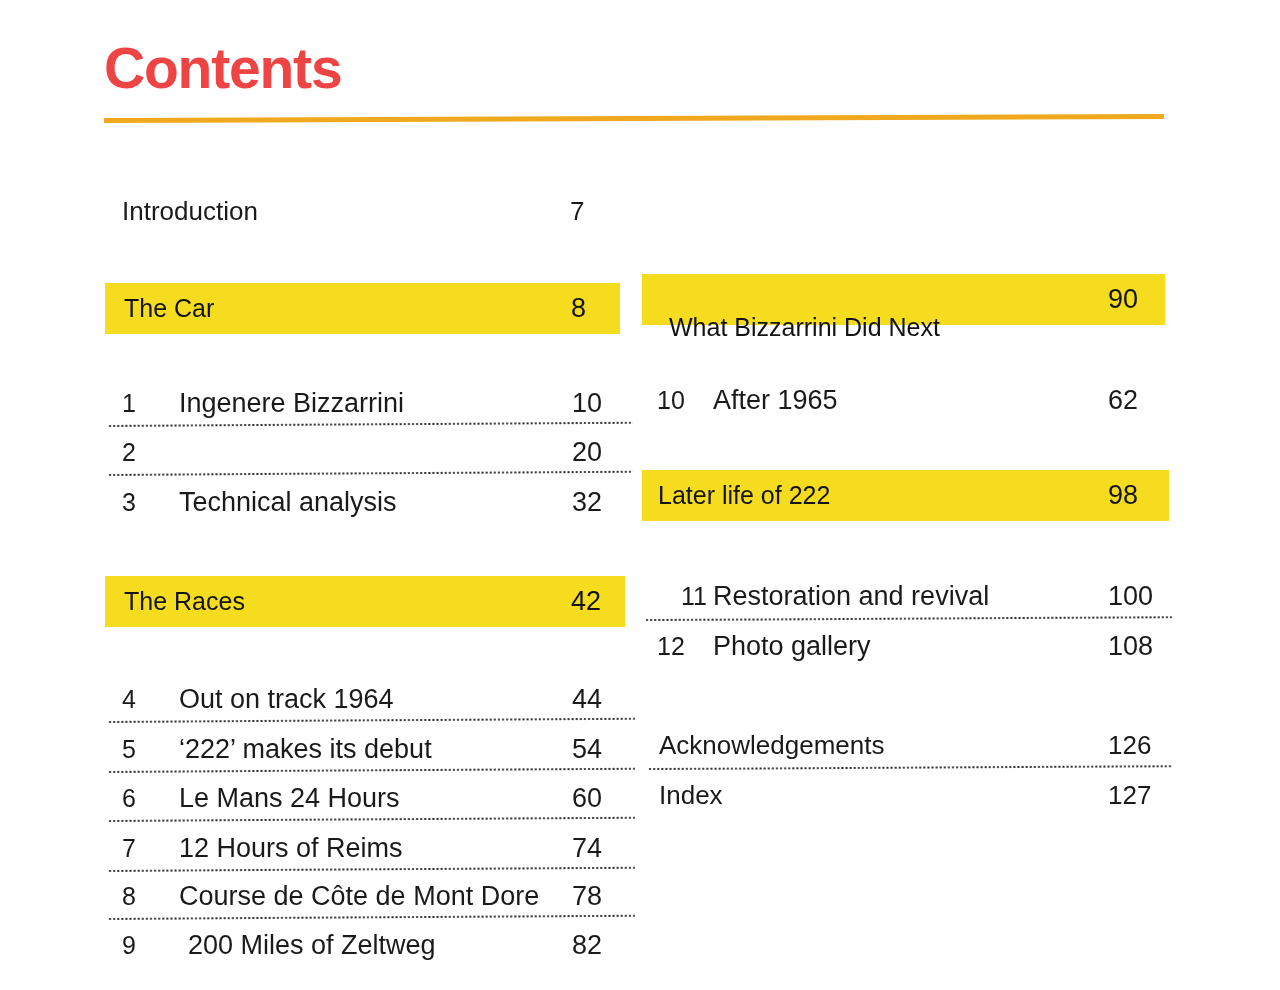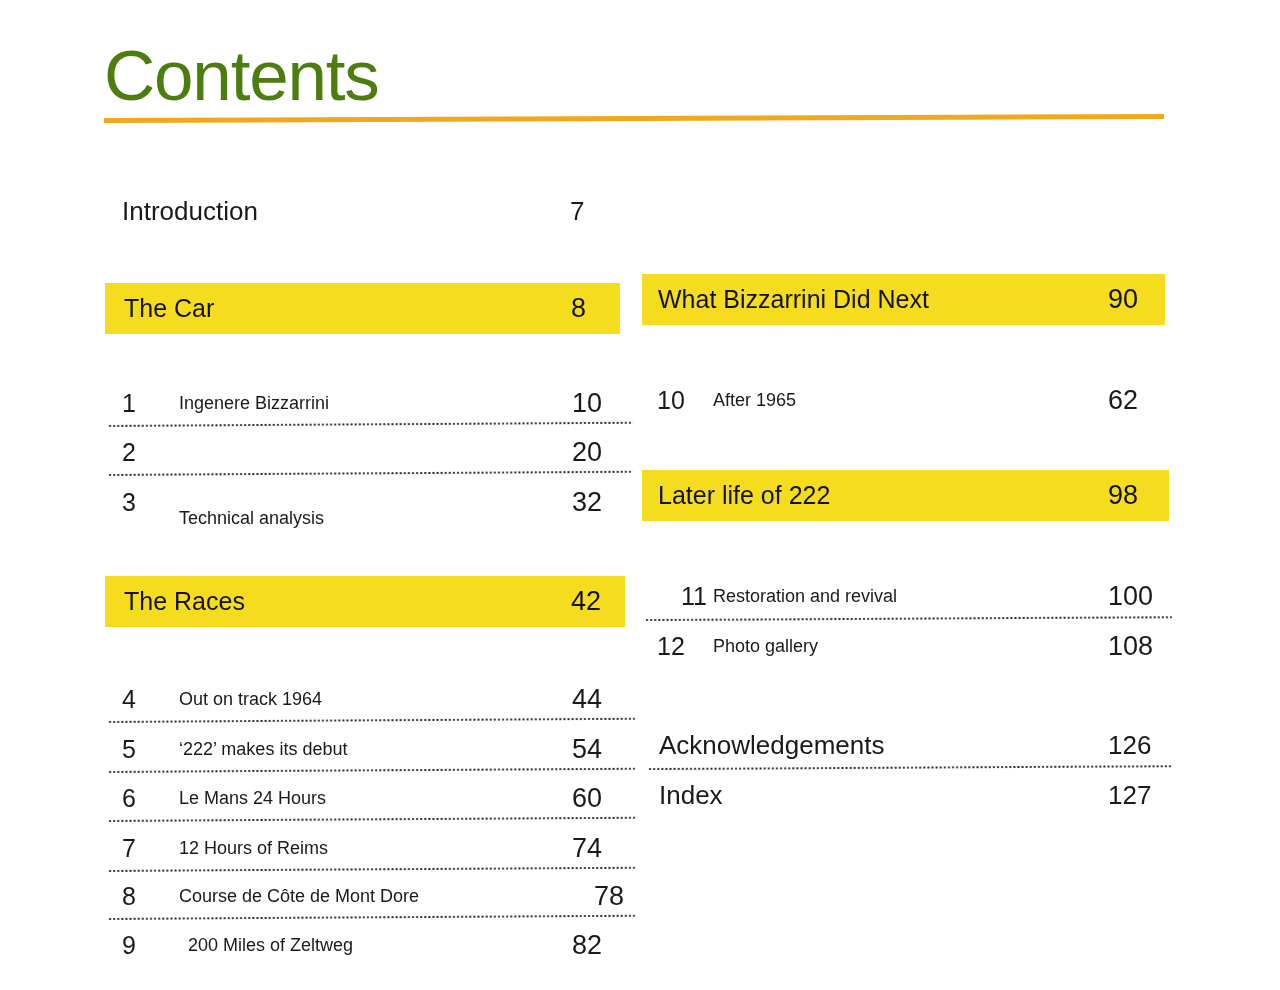--- a/index.html
+++ b/index.html
@@ -19,25 +19,25 @@
   #page {
     position: absolute;
     inset: 0;
   }
 
   
   .page-title {
     position: absolute;
     left: 104px;
     top: 40px;
-    font-size: 71px;
-    font-weight: normal;
+    font-size: 57px;
+    font-weight: bold;
     letter-spacing: -1.2px;
     line-height: 1;
-    color: #4d7c0f;
+    color: #ef4444;
   }
 
   .title-rule {
     position: absolute;
     left: 104px;
     top: 118px;
     width: 1060px;
     height: 5px;
     background: #f0a81e;
     transform: rotate(-0.22deg);
@@ -65,21 +65,21 @@
     top: 0;
     line-height: 46px;
     white-space: nowrap;
   }
 
   .entry .num {
     font-size: 25px;
     color: #1a1a1a;
   }
   .entry .label {
-    font-size: 18px;
+    font-size: 27px;
     color: #1a1a1a;
   }
   .entry .page {
     font-size: 27px;
     color: #1a1a1a;
   }
 
   
   .entry.plain .label { font-size: 26px; }
   .entry.plain .page  { font-size: 26px; }
@@ -145,21 +145,21 @@
     <div class="dotrule" style="left:108px; top:425px; width:525px; transform:rotate(-0.35deg); transform-origin:left center;"></div>
 
     <div class="entry" style="left:122px; top:429px; width:510px;">
       <span class="num" style="left:0;">2</span>
       <span class="page" style="left:450px;">20</span>
     </div>
     <div class="dotrule" style="left:108px; top:474px; width:525px; transform:rotate(-0.35deg); transform-origin:left center;"></div>
 
     <div class="entry" style="left:122px; top:479px; width:510px;">
       <span class="num" style="left:0;">3</span>
-      <span class="label" style="left:57px;margin-top:16px;">Technical analysis</span>
+      <span class="label" style="left:57px;">Technical analysis</span>
       <span class="page" style="left:450px;">32</span>
     </div>
 
     <div class="band" style="left:105px; top:576px; width:520px; height:51px; line-height:51px;">
       <span class="label" style="left:19px;">The Races</span>
       <span class="page" style="left:466px;">42</span>
     </div>
 
     <div class="entry" style="left:122px; top:676px; width:510px;">
       <span class="num" style="left:0;">4</span>
@@ -185,36 +185,36 @@
     <div class="entry" style="left:122px; top:825px; width:510px;">
       <span class="num" style="left:0;">7</span>
       <span class="label" style="left:57px;">12 Hours of Reims</span>
       <span class="page" style="left:450px;">74</span>
     </div>
     <div class="dotrule" style="left:108px; top:870px; width:527px; transform:rotate(-0.35deg); transform-origin:left center;"></div>
 
     <div class="entry" style="left:122px; top:873px; width:510px;">
       <span class="num" style="left:0;">8</span>
       <span class="label" style="left:57px;">Course de Côte de Mont Dore</span>
-      <span class="page" style="left:450px;margin-left:22px;">78</span>
+      <span class="page" style="left:450px;">78</span>
     </div>
     <div class="dotrule" style="left:108px; top:918px; width:527px; transform:rotate(-0.35deg); transform-origin:left center;"></div>
 
     <div class="entry" style="left:122px; top:922px; width:510px;">
       <span class="num" style="left:0;">9</span>
       <span class="label" style="left:66px;">200 Miles of Zeltweg</span>
       <span class="page" style="left:450px;">82</span>
     </div>
 
   </div>
 
   <div class="column right">
 
     <div class="band" style="left:642px; top:274px; width:523px; height:51px; line-height:51px;">
-      <span class="label" style="left:16px;">What Bizzarrini Did Next</span>
+      <span class="label" style="left:27px;margin-top:28px;">What Bizzarrini Did Next</span>
       <span class="page" style="left:466px;">90</span>
     </div>
 
     <div class="entry" style="left:657px; top:377px; width:515px;">
       <span class="num" style="left:0;">10</span>
       <span class="label" style="left:56px;">After 1965</span>
       <span class="page" style="left:451px;">62</span>
     </div>
 
     <div class="band" style="left:642px; top:470px; width:527px; height:51px; line-height:51px;">

